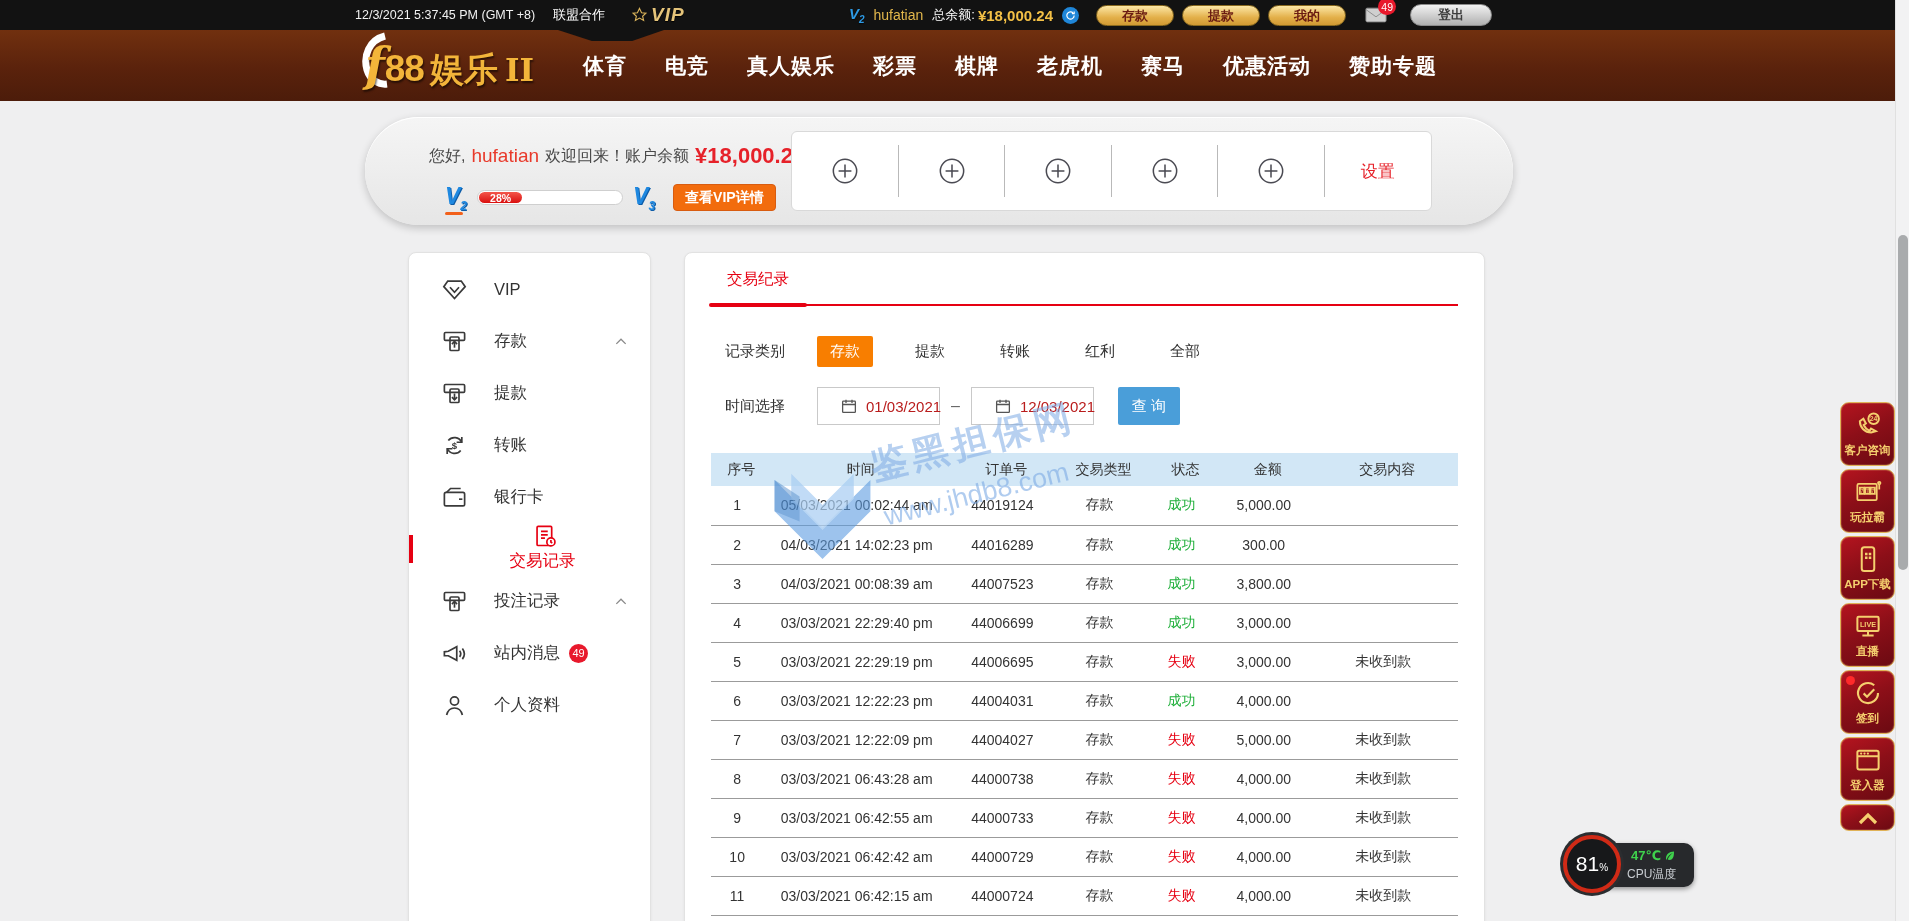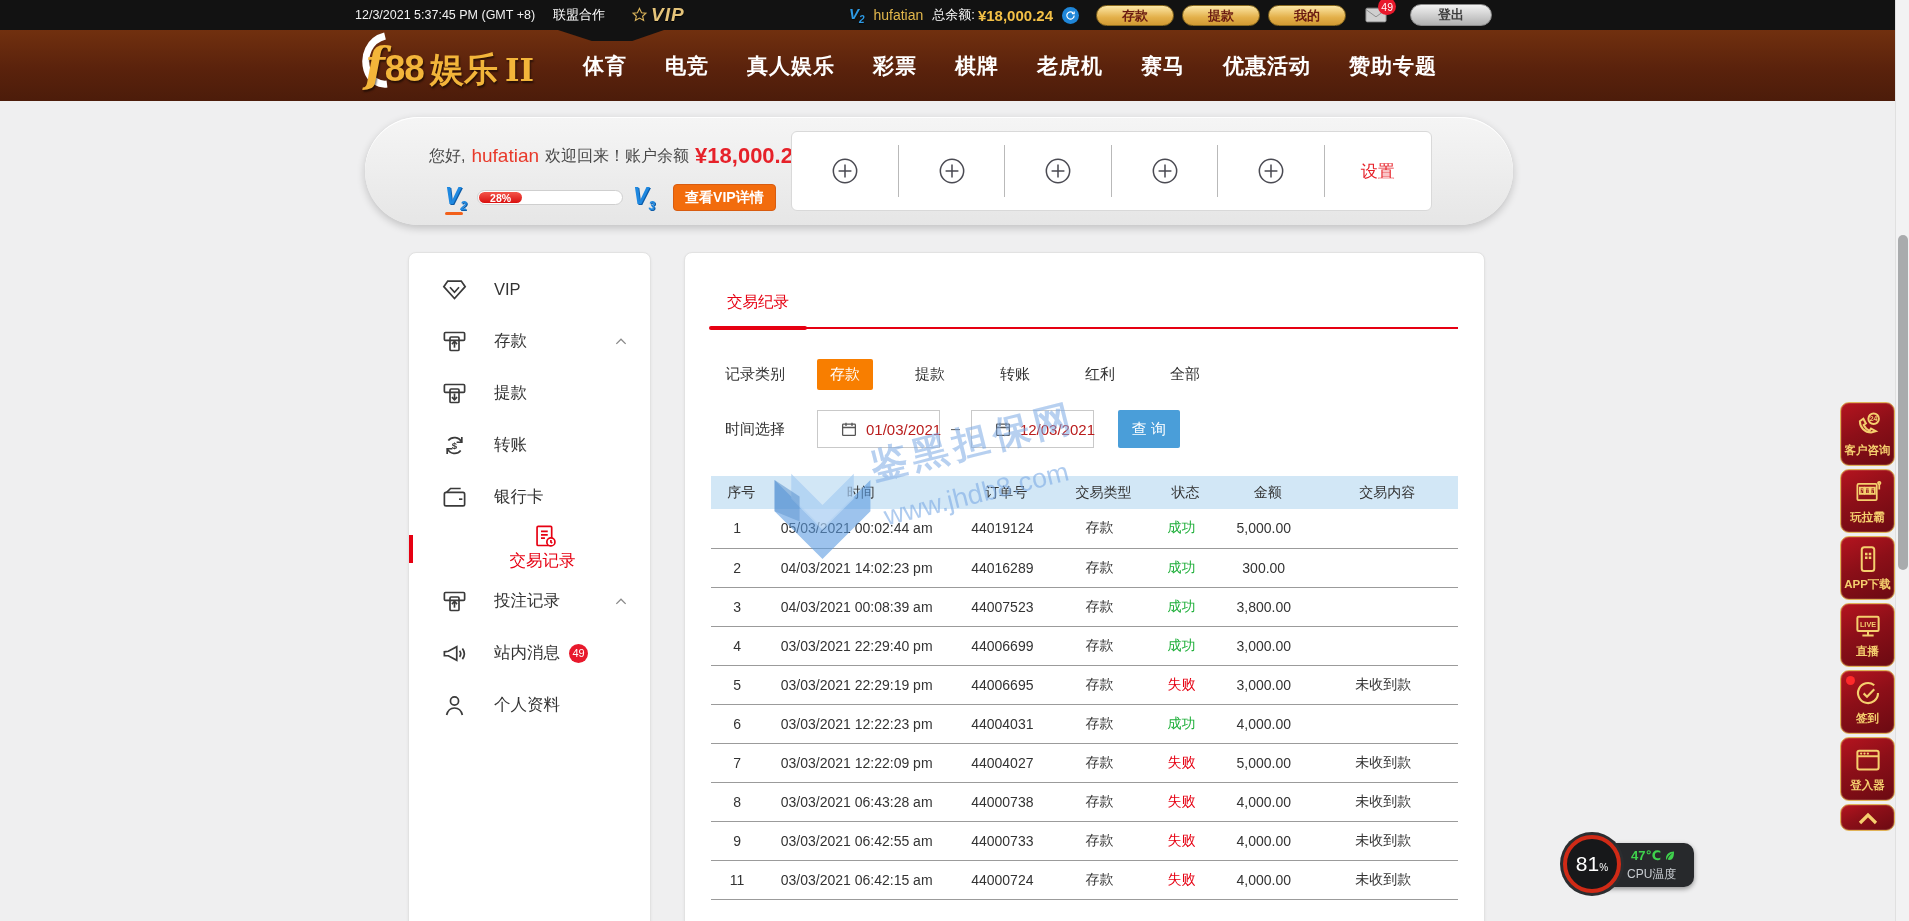--- a/index.html
+++ b/index.html
@@ -61,21 +61,21 @@
   .side-item { height:52px; display:flex; align-items:center; position:relative; cursor:pointer; color:#3a3a3a; }
   .side-icon { margin-left:32px; width:27px; height:27px; }
   .side-label { margin-left:26px; font-size:16.5px; color:#333; }
   .side-item.active { color:#e60012;flex-direction:column; }
   .side-item.active .side-label { color:#e60012; }
   .side-item.active::before { content:""; position:absolute; left:0; top:12px; height:28px; width:4px; background:#e60012; }
   .side-chevron { position:absolute; right:22px; color:#8a8a8a; }
   .side-badge { margin-left:9px; background:#e8192c; color:#fff; border-radius:50%; width:19px; height:19px; display:flex; align-items:center; justify-content:center; font-size:11px; }
 
   .content-card { position:absolute; left:684px; top:252px; width:801px; height:700px; background:#fff; border:1px solid #e2e2e2; border-radius:8px; padding:0 26px; z-index:4; box-shadow:0 1px 3px rgba(0,0,0,.06); }
-  .tab-row { padding-top:39px; border-bottom:2px solid #e60012; }
+  .tab-row { padding-top:16px; border-bottom:2px solid #e60012; }
   .tab-title { display:inline-block; margin-left:14px; color:#e60012; font-size:15.5px; padding:0 2px 14px 2px; position:relative; cursor:pointer; }
   .tab-title::after { content:""; position:absolute; left:-16px; right:-16px; bottom:-3px; height:4px; background:#e60012; border-radius:2px; }
   .filter-row1 { margin-top:30px; display:flex; align-items:center; }
   .filter-label { width:92px; margin-left:14px; font-size:15px; color:#333; }
   .cat-tabs { display:flex; align-items:center; }
   .cat-tab { margin-right:29px; padding:6px 13px; font-size:15px; color:#333; border-radius:2px; cursor:pointer; }
   .cat-tab.active { background:#f87e00; color:#fff; }
   .filter-row2 { margin-top:20px; display:flex; align-items:center; }
   .date-box { width:123px; height:38px; border:1px solid #c9c9c9; background:#fff; display:flex; align-items:center; gap:8px; padding-left:22px; font-size:15px; color:#b91c1c; cursor:pointer; }
   .date-box .cal { color:#555; }
@@ -478,20 +478,29 @@
         <tr>
           <td>9</td>
           <td>03/03/2021 06:42:55 am</td>
           <td>44000733</td>
           <td>存款</td>
           <td class="st-fail">失败</td>
           <td>4,000.00</td>
           <td>未收到款</td>
         </tr>
         <tr>
+          <td>10</td>
+          <td>03/03/2021 06:42:42 am</td>
+          <td>44000729</td>
+          <td>存款</td>
+          <td class="st-fail">失败</td>
+          <td>4,000.00</td>
+          <td>未收到款</td>
+        </tr>
+        <tr>
           <td>11</td>
           <td>03/03/2021 06:42:15 am</td>
           <td>44000724</td>
           <td>存款</td>
           <td class="st-fail">失败</td>
           <td>4,000.00</td>
           <td>未收到款</td>
         </tr>
       </tbody>
   </table>

